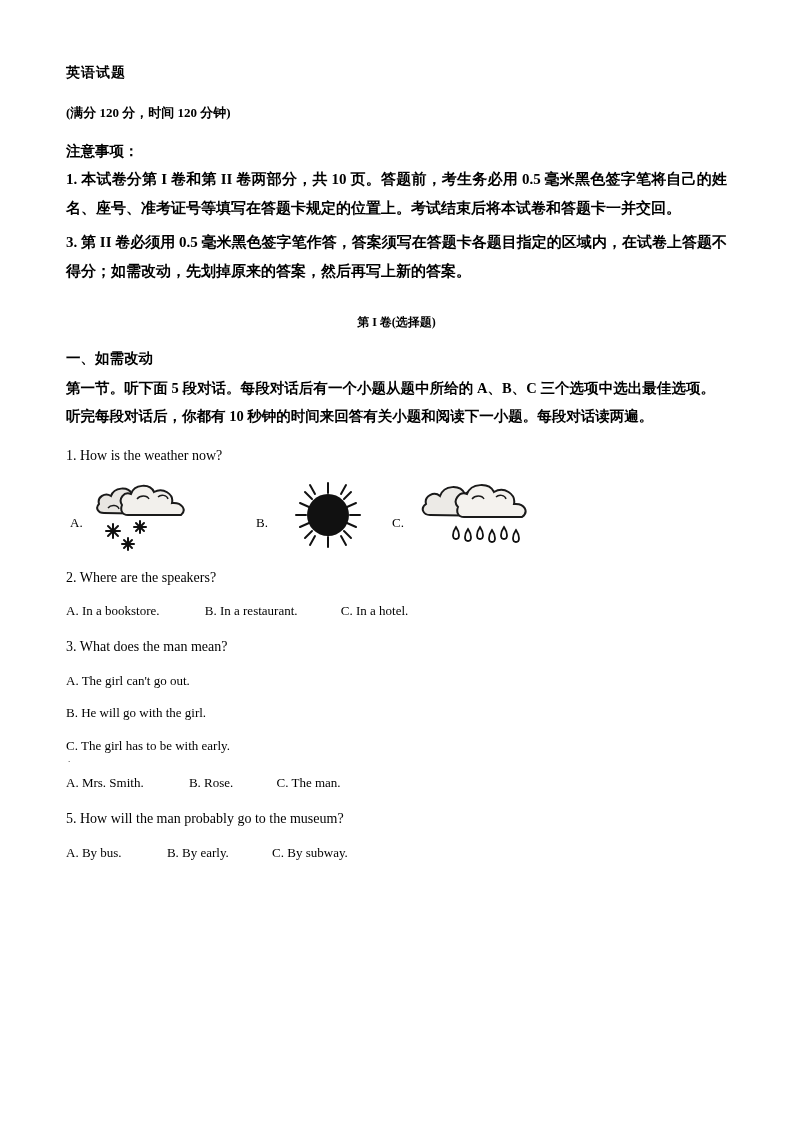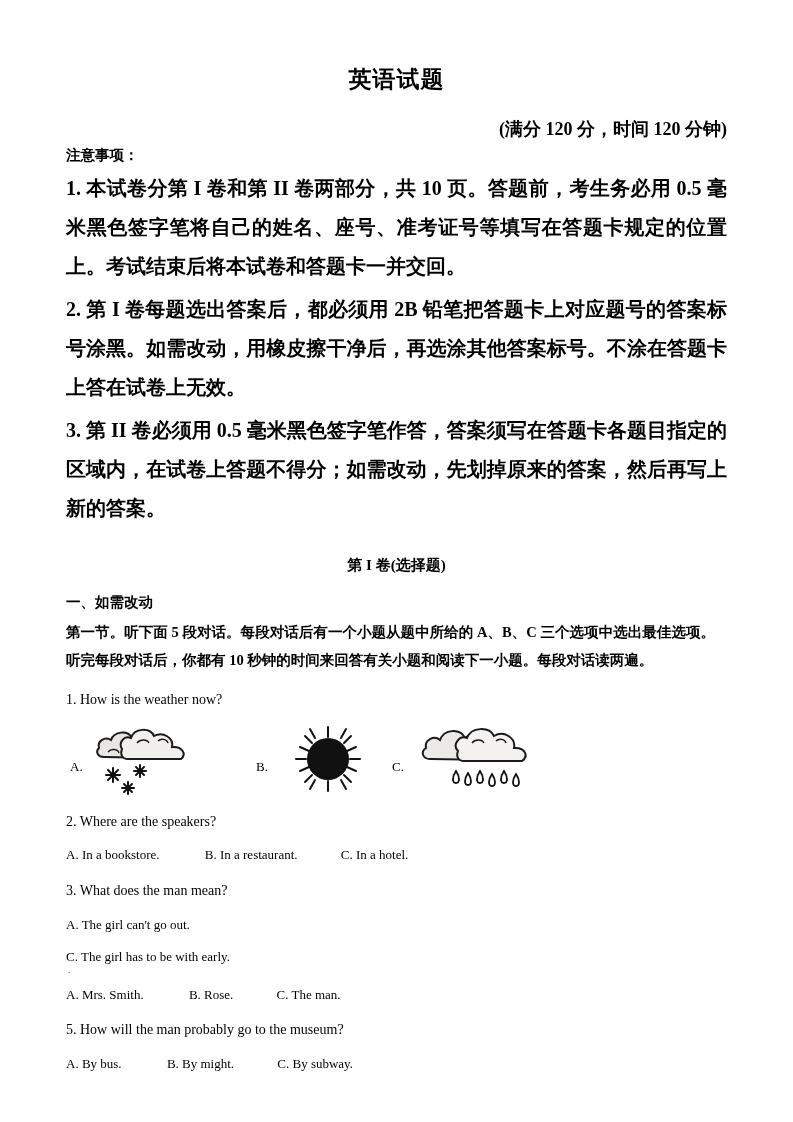--- a/index.html
+++ b/index.html
@@ -16,47 +16,46 @@
     overflow: hidden;
   }
   .page {
     width: 793px;
     height: 1122px;
     box-sizing: border-box;
     padding: 46px 66px 20px 66px;
     position: relative;
   }
   .title {
-    text-align: center;
-    font-size: 23px;
+    font-size: 14px;
     font-weight: bold;
     margin: 18px 0 0 0;
     letter-spacing: 1px;
   }
   .subtitle {
-    text-align: right;
-    font-size: 18px;
+    text-align: left;
+    font-size: 13px;
     font-weight: bold;
     margin: 22px 0 0 0;
   }
   .notice-head {
     font-size: 14.5px;
     font-weight: bold;
-    margin: 5px 0 0 0;
+    margin: 20px 0 0 0;
   }
   .notice-item {
-    font-size: 20px;
+    font-size: 15px;
     font-weight: bold;
     line-height: 1.95;
     margin: 4px 0 0 0;
     text-align: justify;
   }
   .section-head {
     text-align: center;
-    font-size: 15px;
+    font-size: 12px;
     font-weight: bold;
     margin: 28px 0 0 0;
   }
   .part-head {
     font-size: 14.5px;
     font-weight: bold;
     margin: 18px 0 0 0;
   }
   .para-bold {
     font-size: 14.5px;
@@ -127,21 +126,20 @@
 
 <div class="page">
 
   <h1 class="title">英语试题</h1>
 
   <div class="subtitle">(满分 120 分，时间 120 分钟)</div>
 
   <div class="notice-head">注意事项：</div>
 
   <div class="notice-item">1. 本试卷分第 I 卷和第 II 卷两部分，共 10 页。答题前，考生务必用 0.5 毫米黑色签字笔将自己的姓名、座号、准考证号等填写在答题卡规定的位置上。考试结束后将本试卷和答题卡一并交回。</div>
-  <div class="notice-item">2. 第 I 卷每题选出答案后，都必须用 2B 铅笔把答题卡上对应题号的答案标号涂黑。如需改动，用橡皮擦干净后，再选涂其他答案标号。不涂在答题卡上答在试卷上无效。</div>
   <div class="notice-item">3. 第 II 卷必须用 0.5 毫米黑色签字笔作答，答案须写在答题卡各题目指定的区域内，在试卷上答题不得分；如需改动，先划掉原来的答案，然后再写上新的答案。</div>
 
   <div class="section-head">第 I 卷(选择题)</div>
 
   <div class="part-head">一、如需改动</div>
 
   <div class="para-bold">第一节。听下面 5 段对话。每段对话后有一个小题从题中所给的 A、B、C 三个选项中选出最佳选项。听完每段对话后，你都有 10 秒钟的时间来回答有关小题和阅读下一小题。每段对话读两遍。</div>
 
   <div class="q">1. How is the weather now?</div>
 
@@ -235,29 +233,30 @@
 
   <div class="q">2. Where are the speakers?</div>
   <div class="q-opts">
     <span class="opt opt-gap-1">A. In a bookstore.</span>
     <span class="opt opt-gap-2">B. In a restaurant.</span>
     <span class="opt">C. In a hotel.</span>
   </div>
 
   <div class="q">3. What does the man mean?</div>
   <div class="q-opts">A. The girl can't go out.</div>
+  <div class="q-opts">B. He will go with the girl.</div>
   <div class="q-opts">C. The girl has to be with early.</div>
 
   <div class="dot-sub">.</div>
   <div class="q-opts tight">
     <span class="opt opt-gap-1">A. Mrs. Smith.</span>
     <span class="opt opt-gap-2">B. Rose.</span>
     <span class="opt">C. The man.</span>
   </div>
 
   <div class="q">5. How will the man probably go to the museum?</div>
   <div class="q-opts">
     <span class="opt opt-gap-1">A. By bus.</span>
-    <span class="opt opt-gap-2">B. By might.</span>
+    <span class="opt opt-gap-2">B. By early.</span>
     <span class="opt">C. By subway.</span>
   </div>
 
 </div>
 
 </body></html>

